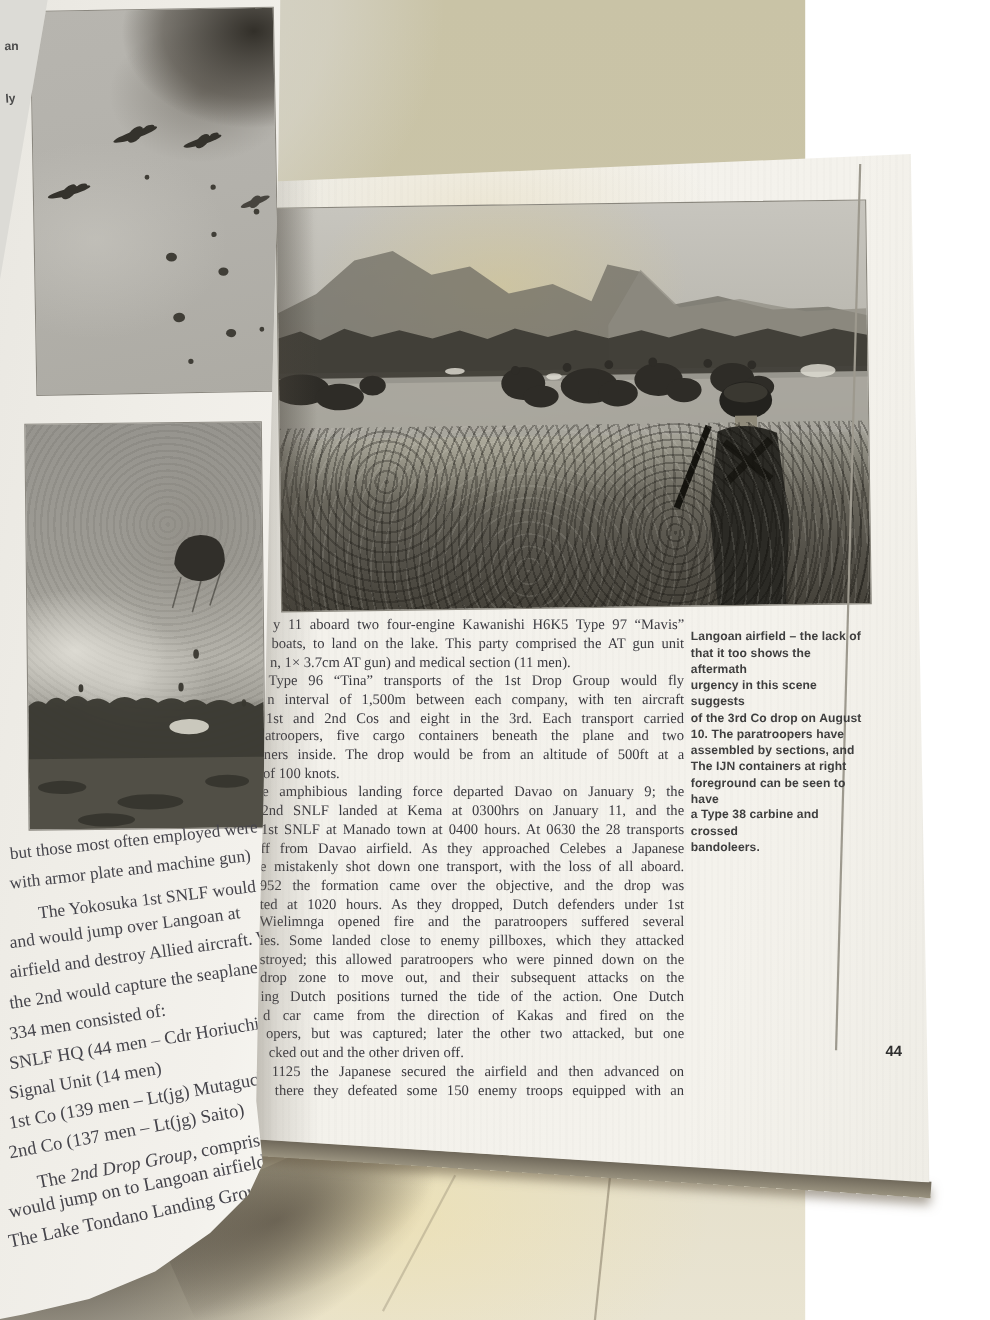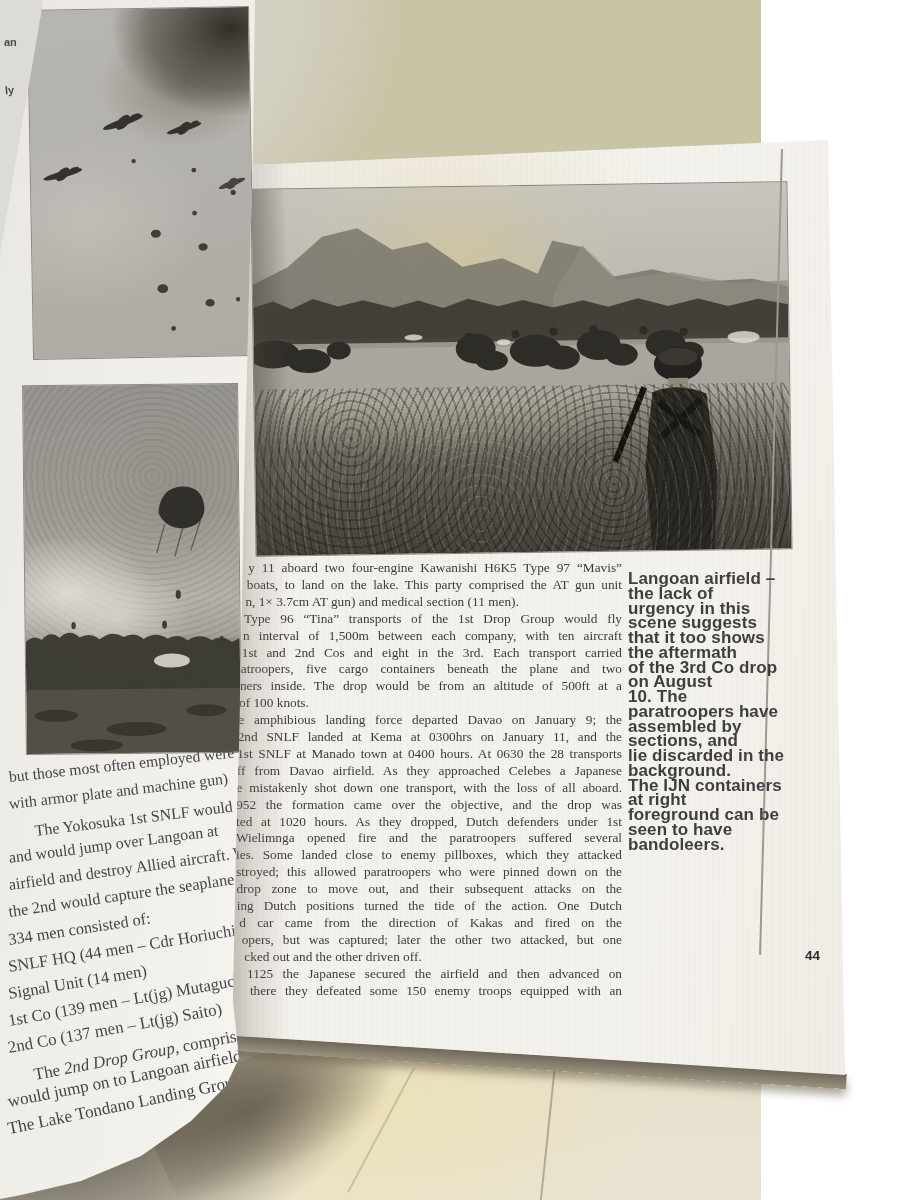--- a/index.html
+++ b/index.html
@@ -2,21 +2,20 @@
 <html><head>
 <meta charset="utf-8">
 <style>
   html,body{margin:0;padding:0;width:900px;height:1200px;overflow:hidden;
     font-family:"Liberation Serif","DejaVu Serif",serif;}
   #scene{position:relative;width:732px;height:1200px;
     background:
       radial-gradient(ellipse 520px 420px at 2% 0%, rgba(219,218,214,.95), rgba(219,218,214,.5) 55%, transparent 75%),
       radial-gradient(ellipse 420px 240px at 48% 92%, rgba(240,224,165,.55), transparent 70%),
       linear-gradient(180deg, #c9c3a6 0%, #cbc5aa 55%, #e2dcc6 78%, #e9e4d2 100%);
-    padding-left: 29px;
   }
   
   .scratch{position:absolute;background:rgba(110,100,80,.45);width:1.5px;}
   #scratch1{left:548px;top:1040px;height:165px;transform:rotate(6deg);}
   #scratch2{left:380px;top:1060px;height:140px;transform:rotate(28deg);opacity:.6;}
   
   #under-page{position:absolute;left:0;top:0;width:46px;height:300px;background:#dcdbd6;}
   .edge-frag{position:absolute;font-family:"Liberation Sans","DejaVu Sans",sans-serif;
     font-weight:bold;font-size:11px;color:#4a4a4a;}
   #frag1{left:4px;top:36px;}
@@ -58,21 +57,21 @@
       repeating-radial-gradient(circle at 67% 60%, rgba(15,14,10,.3) 0 1.6px, transparent 1.6px 7px),
       repeating-radial-gradient(circle at 42% 80%, rgba(230,228,218,.12) 0 1.5px, transparent 1.5px 11px);}
   
   #rp-rule{position:absolute;left:561px;top:14px;width:1.5px;height:806px;
     background:#9d998e;transform:rotate(1.56deg);transform-origin:top left;}
   #rp-folio{position:absolute;left:585px;top:813px;font-family:"Liberation Sans","DejaVu Sans",sans-serif;
     font-weight:bold;font-size:13.5px;color:#2e2e2e;}
   
   #rp-caption{position:absolute;left:408px;top:437px;width:162px;
     font-family:"Liberation Sans","DejaVu Sans",sans-serif;font-weight:bold;
-    font-size:17px;line-height:14.75px;color:#3e3e3e;letter-spacing:.1px;}
+    font-size:11px;line-height:14.75px;color:#3e3e3e;letter-spacing:.1px;}
   
   #rp-body{position:absolute;left:0;top:425px;width:420px;height:460px;}
   .rp-line{position:absolute;height:16px;top:calc(var(--i) * 16.9px);
     font-size:13.3px;color:#3b3a40;white-space:nowrap;
     text-align:justify;text-align-last:justify;white-space:normal;overflow:hidden;}
   .rp-line:nth-child(3),.rp-line:nth-child(9),.rp-line:nth-child(24){text-align-last:left;}
   
   #left-page{position:absolute;left:0;top:-4px;width:262px;height:1206px;
     background:linear-gradient(100deg,#e9e7e1 0%, #efede7 40%, #f3f1ec 78%, #f6f5f0 90%, #d8d5cc 98%, #b5b2a8 100%);
     clip-path:polygon(44px 0, 255px 0, 253px 150px, 249px 300px, 245px 450px, 242px 600px, 239px 750px, 236px 850px, 234px 950px, 233px 1005px, 239px 1062px, 226px 1090px, 191px 1125px, 141px 1160px, 81px 1185px, 21px 1199px, 0 1203px, 0 258px);}
@@ -165,28 +164,28 @@
       </svg>
       <div class="speckle"></div>
       <div id="rp-photo-lshade"></div>
     </div>
 
     <div id="rp-rule"></div>
     <div id="rp-folio">44</div>
 
     <div id="rp-caption">
         <div class="cap-line" style="--i: 0;">Langoan airfield – the lack of</div>
+        <div class="cap-line" style="--i: 2;">that it too shows the aftermath</div>
         <div class="cap-line" style="--i: 1;">urgency in this scene suggests</div>
-        <div class="cap-line" style="--i: 2;">that it too shows the aftermath</div>
         <div class="cap-line" style="--i: 3;">of the 3rd Co drop on August</div>
         <div class="cap-line" style="--i: 4;">10. The paratroopers have</div>
         <div class="cap-line" style="--i: 5;">assembled by sections, and</div>
-        <div class="cap-line" style="--i: 7;">lie discarded in the background.</div>
         <div class="cap-line" style="--i: 8;">The IJN containers at right</div>
         <div class="cap-line" style="--i: 9;">foreground can be seen to have</div>
+        <div class="cap-line" style="--i: 10;">a Type 38 carbine and crossed</div>
         <div class="cap-line" style="--i: 11;">bandoleers.</div>
       </div>
 
     <div id="rp-body">
         <div class="rp-line" style="--i: 0; left: 28.288px; width: 373.712px;">y 11 aboard two four-engine Kawanishi H6K5 Type 97 “Mavis”</div>
         <div class="rp-line" style="--i: 1; left: 26.8px; width: 375.2px;">boats, to land on the lake. This party comprised the AT gun unit</div>
         <div class="rp-line" style="--i: 2; left: 25.408px; width: 376.592px;">n, 1× 3.7cm AT gun) and medical section (11 men).</div>
         <div class="rp-line" style="--i: 3; left: 24.112px; width: 377.888px;">Type 96 “Tina” transports of the 1st Drop Group would fly</div>
         <div class="rp-line" style="--i: 4; left: 22.912px; width: 379.088px;">n interval of 1,500m between each company, with ten aircraft</div>
         <div class="rp-line" style="--i: 5; left: 21.808px; width: 380.192px;">1st and 2nd Cos and eight in the 3rd. Each transport carried</div>

